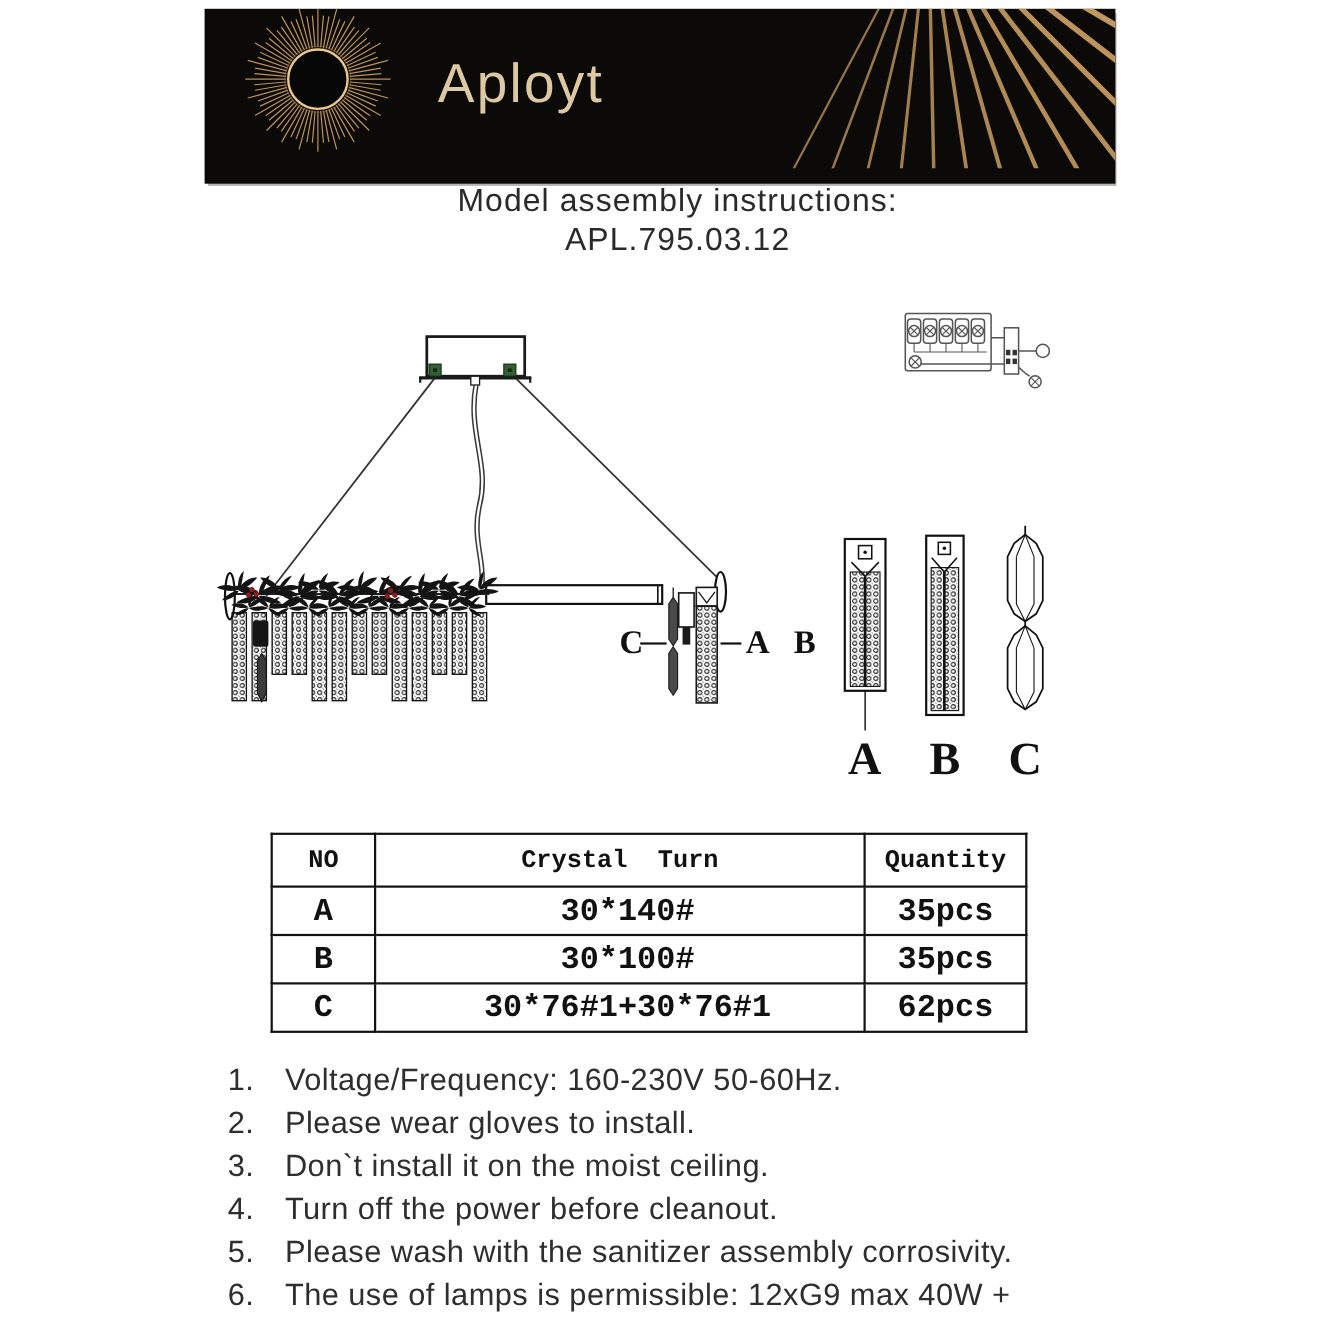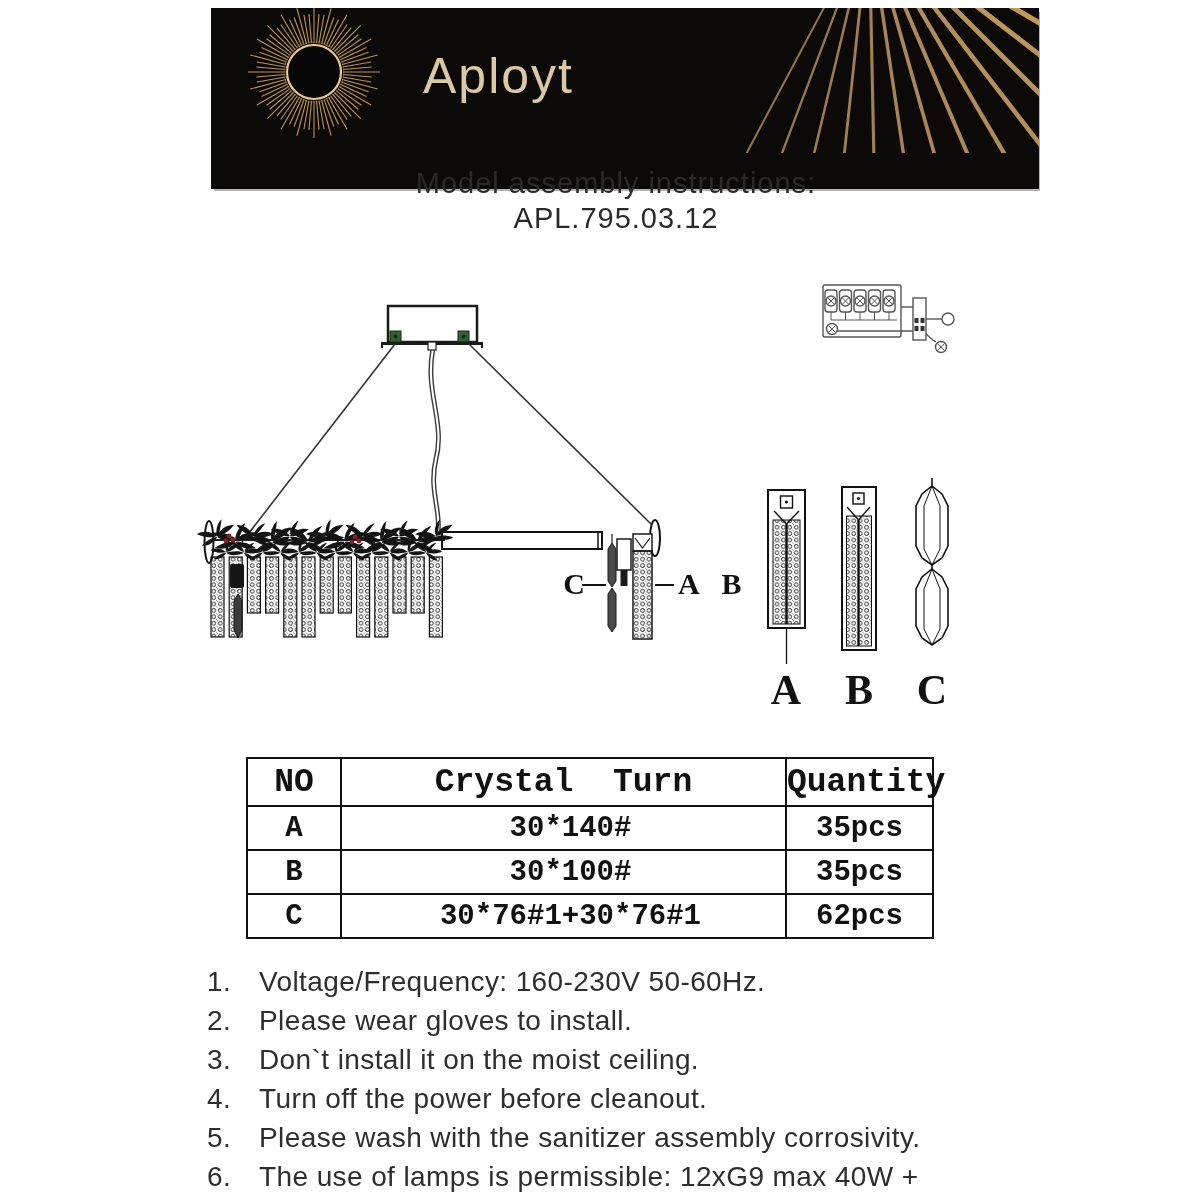--- a/index.html
+++ b/index.html
@@ -2,24 +2,23 @@
 <html><head>
 <meta charset="utf-8">
 <style>
   html,body{margin:0;padding:0;}
   body{
     width:1200px;height:1200px;position:relative;background:#ffffff;
     font-family:"Liberation Sans",sans-serif;overflow:hidden;
   }
   
   .banner{
-    position:absolute;left:186px;top:8px;width:828px;height:181px;
+    position:absolute;left:186px;top:8px;width:828px;height:159px;
     background:#0b0a08;overflow:hidden;
     box-shadow:2px 3px 0 -1px #b3b3b3;
-    margin-left:25px;
   }
   .logo-svg{position:absolute;left:28px;top:-6px;}
   .brand{
     position:absolute;left:212px;top:38px;
     font-size:50px;font-weight:300;letter-spacing:2px;
     color:#dcc8a2;line-height:60px;
   }
   .rays-svg{position:absolute;right:0;top:0;}
   
   .title{
@@ -30,21 +29,21 @@
   .diagram{position:absolute;left:185px;top:268px;}
   .diagram text{font-family:"Liberation Serif",serif;font-weight:bold;fill:#111;}
   
   table.ptable{
     position:absolute;left:246px;top:757px;width:686px;
     border-collapse:collapse;table-layout:fixed;
     font-family:"Liberation Mono","DejaVu Sans Mono",monospace;
     font-weight:700;color:#111;
   }
   .ptable th,.ptable td{border:2px solid #111;padding:0;}
-  .ptable th{height:46px;font-size:33px;white-space:pre;text-align:center;}
+  .ptable th{height:46px;font-size:23px;white-space:pre;text-align:center;}
   .ptable td{height:42px;font-size:29px;text-align:center;}
   .ptable td.model{text-align:center;padding-left:14px;}
   .col-no{width:94px;}.col-model{width:445px;}.col-qty{width:147px;}
   
   .instr{
     position:absolute;left:207px;top:962px;width:756px;
     color:#2e2e2e;font-size:28px;line-height:39px;letter-spacing:0.4px;
   }
   .item{display:flex;}
   .inum{flex:none;width:52px;}

